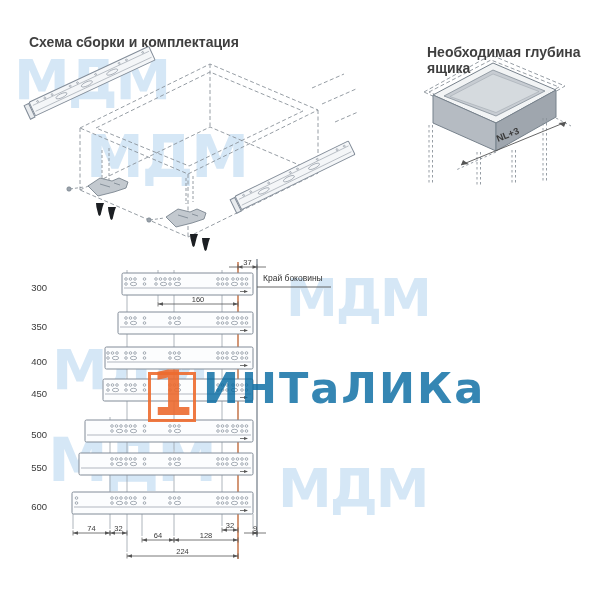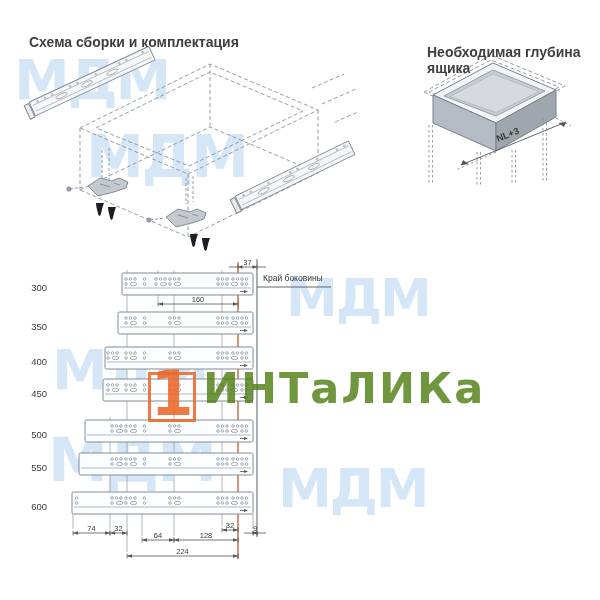--- a/index.html
+++ b/index.html
@@ -12,21 +12,21 @@
   .art{z-index:2;}
   .wm-blue{position:absolute;z-index:1;font-weight:700;color:rgba(168,205,236,0.48);
            font-family:"DejaVu Sans", sans-serif;letter-spacing:-2px;line-height:1;}
   .brand-box{position:absolute;left:148px;top:372px;width:42px;height:44px;
              border:3px solid #ed6b2f;z-index:4;opacity:0.9;}
   .brand-one{position:absolute;left:150px;top:362px;width:44px;height:64px;z-index:4;
              font-family:"DejaVu Sans", sans-serif;font-weight:700;font-size:62px;line-height:64px;
              color:#ed6b2f;text-align:center;opacity:0.9;}
   .brand-text{position:absolute;left:203px;top:367px;z-index:4;opacity:0.8;
               font-family:"DejaVu Sans", sans-serif;font-weight:700;font-size:43px;
-              letter-spacing:2px;color:#4d7c0f;line-height:1;}
+              letter-spacing:2px;color:#0369a1;line-height:1;}
 </style>
 </head>
 <body>
 
 <div class="page">
 
   <div class="wm-blue" style="left:14px;top:52px;font-size:56px;">МДМ</div>
   <div class="wm-blue" style="left:86px;top:128px;font-size:58px;">МДМ</div>
   <div class="wm-blue" style="left:286px;top:272px;font-size:52px;">МДМ</div>
   <div class="wm-blue" style="left:52px;top:342px;font-size:56px;">МДМ</div>

